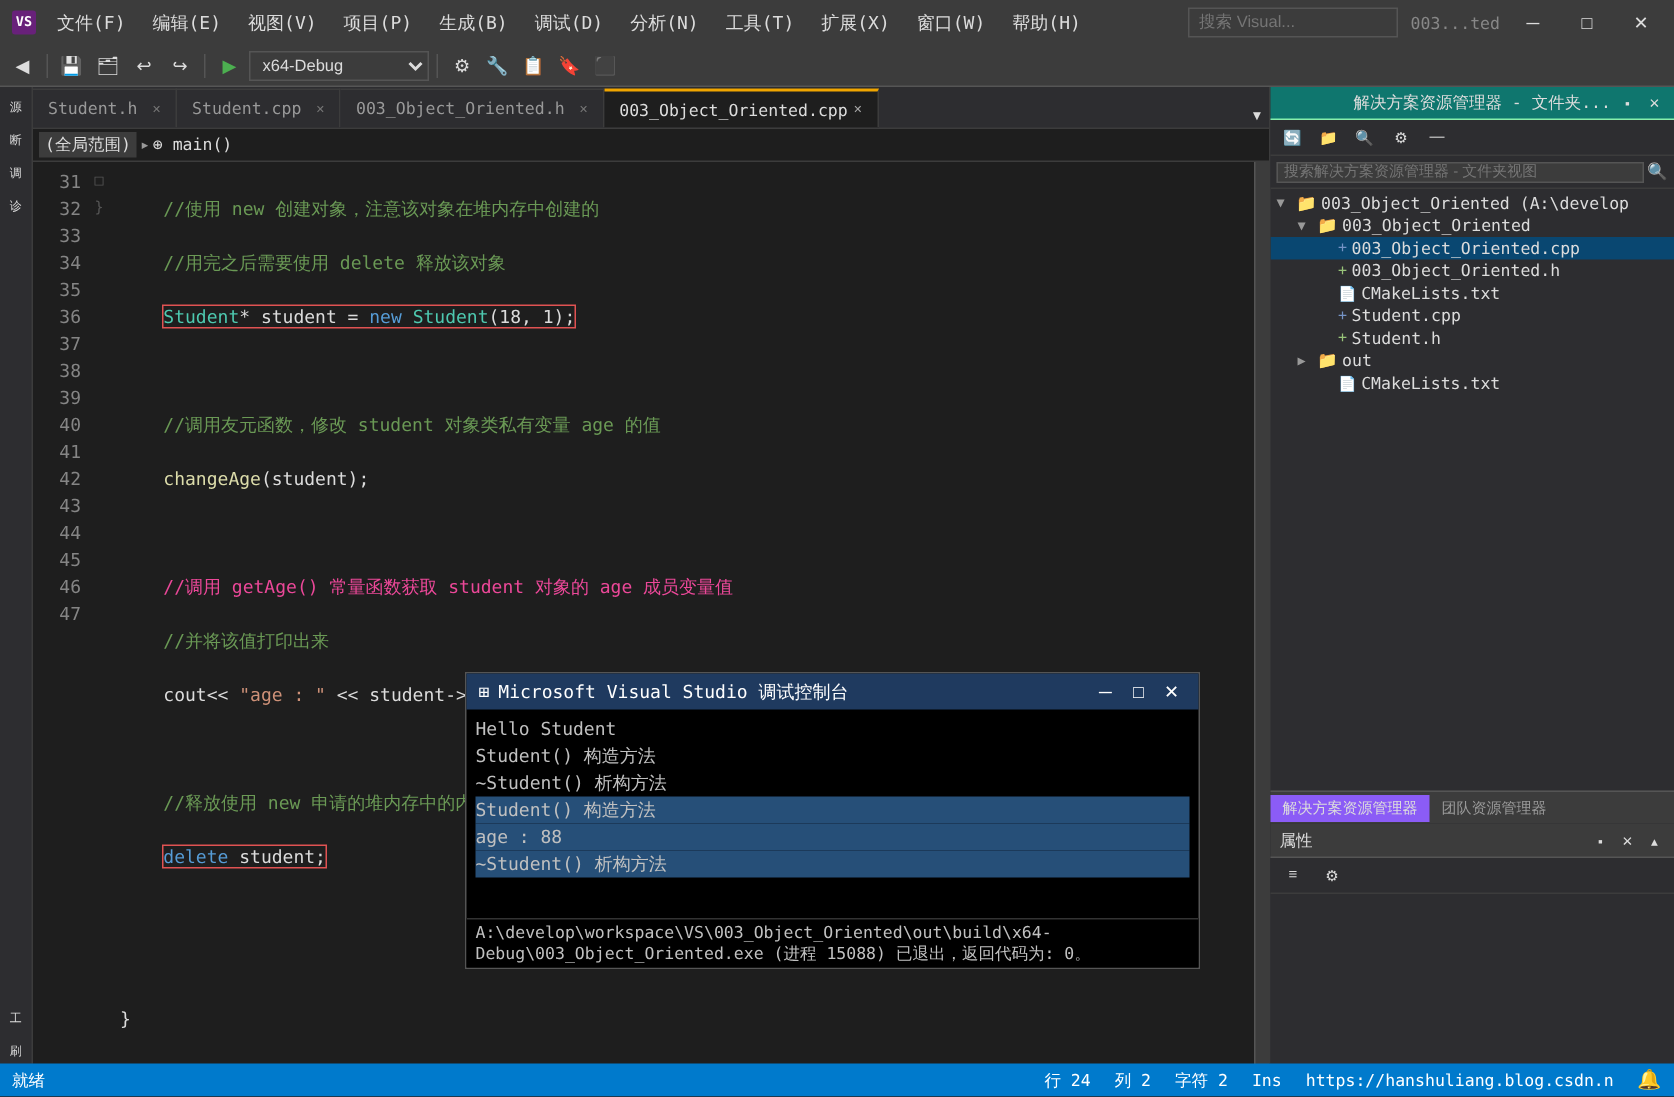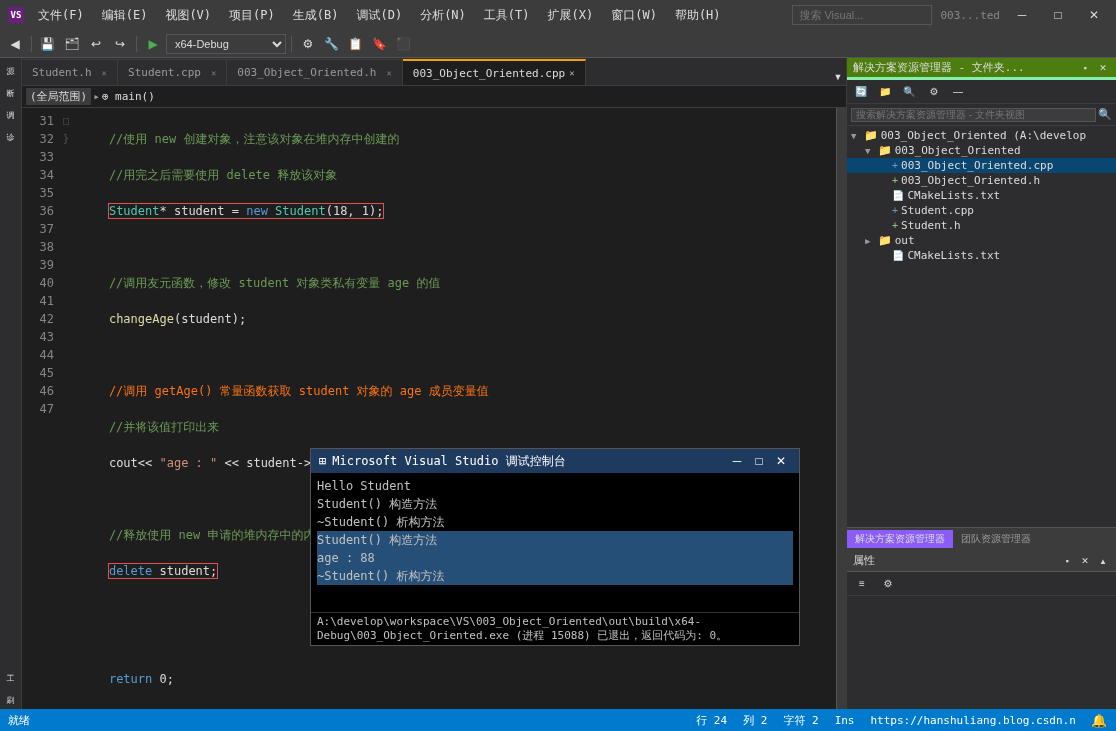--- a/index.html
+++ b/index.html
@@ -207,43 +207,42 @@
           </div>
 
           <div style="flex:1;padding:4px 8px;font-size:12px;line-height:18px;overflow:auto;background:#1e1e1e;white-space:pre;color:#dcdcdc;font-family:Consolas,monospace;">
 <div style="line-height:18px;"><span style="color:#6a9955;">    //使用 new 创建对象，注意该对象在堆内存中创建的</span></div>
 <div style="line-height:18px;"><span style="color:#6a9955;">    //用完之后需要使用 delete 释放该对象</span></div>
 <div style="line-height:18px;">    <span style="outline:1px solid #e05252;display:inline;"><span style="color:#4ec9b0;">Student</span><span style="color:#dcdcdc;">* student = </span><span style="color:#569cd6;">new</span><span style="color:#dcdcdc;"> </span><span style="color:#4ec9b0;">Student</span><span style="color:#dcdcdc;">(18, 1);</span></span></div>
 <div style="line-height:18px;"> </div>
 <div style="line-height:18px;"><span style="color:#6a9955;">    //调用友元函数，修改 student 对象类私有变量 age 的值</span></div>
 <div style="line-height:18px;">    <span style="color:#dcdcaa;">changeAge</span><span style="color:#dcdcdc;">(student);</span></div>
 <div style="line-height:18px;"> </div>
-<div style="line-height:18px;"><span style="color:#f97316;">    //调用 getAge() 常量函数获取 student 对象的 age 成员变量值</span></div>
+<div style="line-height:18px;"><span style="color:#ec4899;">    //调用 getAge() 常量函数获取 student 对象的 age 成员变量值</span></div>
 <div style="line-height:18px;"><span style="color:#6a9955;">    //并将该值打印出来</span></div>
 <div style="line-height:18px;">    <span style="color:#dcdcdc;">cout&lt;&lt; </span><span style="color:#ce9178;">"age : "</span><span style="color:#dcdcdc;"> &lt;&lt; student-&gt;</span><span style="color:#dcdcaa;">getAge</span><span style="color:#dcdcdc;">() &lt;&lt;endl;</span></div>
 <div style="line-height:18px;"> </div>
 <div style="line-height:18px;"><span style="color:#6a9955;">    //释放使用 new 申请的堆内存中的内容</span></div>
 <div style="line-height:18px;">    <span style="outline:1px solid #e05252;display:inline;"><span style="color:#569cd6;">delete</span><span style="color:#dcdcdc;"> student;</span></span></div>
 <div style="line-height:18px;"> </div>
 <div style="line-height:18px;"> </div>
-<div style="line-height:18px;">    <span style="color:#569cd6;">return</span><span style="color:#dcdcdc;"> 0;</span></div>
 <div style="line-height:18px;"><span style="color:#dcdcdc;">}</span></div>
           </div>
 
           <div style="width:10px;background:#3c3c3c;border-left:1px solid #555;"></div>
         </div>
 
       </div>
 
     </div>
 
     <div id="right-panel" style="width:270px;background:#2d2d30;border-left:1px solid #3c3c3c;display:flex;flex-direction:column;">
 
       <div id="solution-explorer" style="flex:1;display:flex;flex-direction:column;">
-        <div id="se-title" style="height:22px;background:#4d7c0f;display:flex;align-items:center;justify-content:space-between;padding:0 6px;font-size:11px;color:#dcdcdc;border-bottom:3px solid #86efac;">
+        <div id="se-title" style="height:22px;background:#0f766e;display:flex;align-items:center;justify-content:flex-end;padding:0 6px;font-size:11px;color:#dcdcdc;border-bottom:1px solid #86efac;">
           <span>解决方案资源管理器 - 文件夹...</span>
           <div style="display:flex;gap:4px;">
             <button class="tb-btn" style="width:14px;height:14px;font-size:9px;">▪</button>
             <button class="tb-btn" style="width:14px;height:14px;font-size:9px;">✕</button>
           </div>
         </div>
         <div id="se-toolbar" style="height:24px;background:#2d2d30;display:flex;align-items:center;padding:0 4px;gap:2px;border-bottom:1px solid #3c3c3c;">
           <button class="tb-btn" style="font-size:10px;">🔄</button>
           <button class="tb-btn" style="font-size:10px;">📁</button>
           <button class="tb-btn" style="font-size:10px;">🔍</button>

